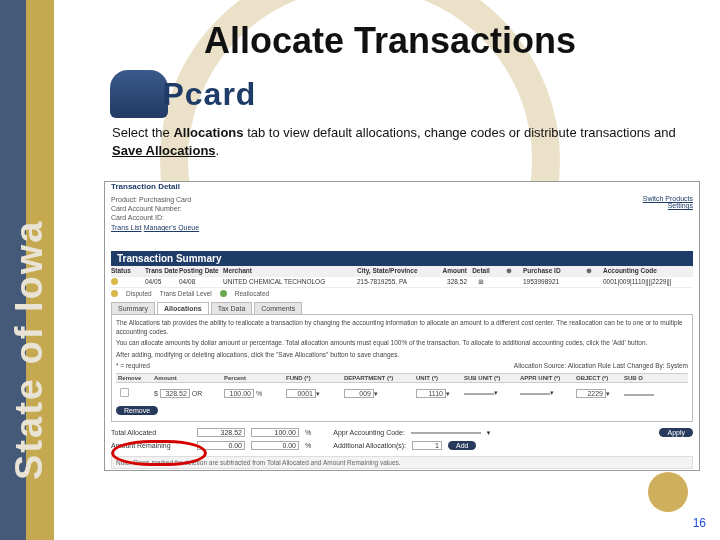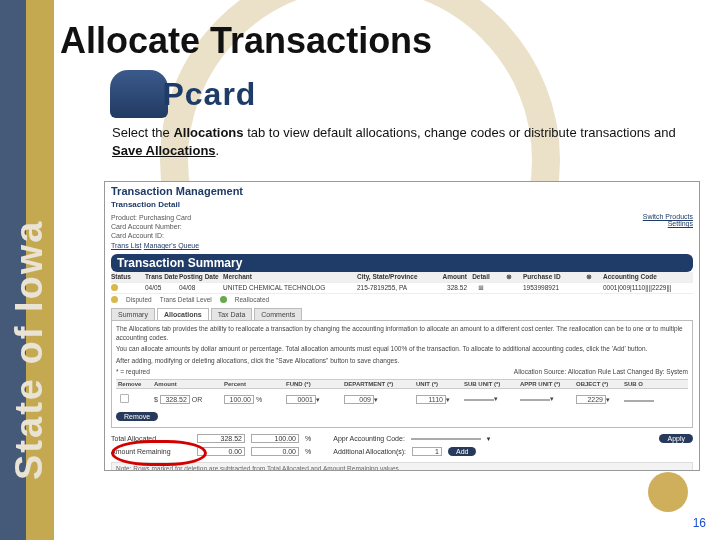--- a/index.html
+++ b/index.html
@@ -4,34 +4,34 @@
 <style>
   * { box-sizing: border-box; margin: 0; padding: 0; }
   body { width: 720px; height: 540px; font-family: Arial, sans-serif; position: relative; background: #fff; overflow: hidden; }
 
   .bg-circle { position: absolute; width: 400px; height: 400px; border: 28px solid #d9c89a; border-radius: 50%; top: -40px; right: 160px; opacity: 0.55; z-index: 0; }
   .sidebar { position: absolute; left: 0; top: 0; width: 52px; height: 540px; background: #445a78; z-index: 1; }
   .sidebar-gold { position: absolute; left: 26px; top: 0; width: 28px; height: 540px; background: #c5a951; z-index: 2; }
   .sidebar-text { position: absolute; left: 8px; top: 480px; transform: rotate(-90deg); transform-origin: left top; color: #e8e3d4; font-size: 38px; font-weight: bold; letter-spacing: 2px; z-index: 3; white-space: nowrap; }
 
   .slide { position: absolute; left: 60px; top: 0; width: 660px; height: 540px; z-index: 5; }
-  .title { font-size: 36px; font-weight: bold; color: #111; margin-top: 20px; }
+  .title { font-size: 36px; font-weight: bold; color: #111; text-align: center; margin-top: 20px; }
   .logo { margin: 8px 0 6px 50px; }
   .logo-badge { display: inline-block; width: 58px; height: 48px; background: linear-gradient(180deg,#3b5a8b 0%,#223a63 100%); border-radius: 18px 18px 6px 6px; vertical-align: middle; margin-right: -10px; }
   .logo-text { display: inline-block; font-size: 32px; font-weight: bold; color: #1f3b68; vertical-align: middle; letter-spacing: 1px; }
 
   .instruction { font-size: 13px; color: #111; margin: 0 42px 22px 52px; line-height: 1.35; }
 
   .screenshot-box { margin: 4px 20px 0 44px; background: #fff; border: 1px solid #999; font-size: 8px; color: #333; position: relative; height: 290px; overflow: hidden; }
   .sb-header { color: #1f3b68; font-weight: bold; padding: 3px 6px; font-size: 11px; }
   .sb-sub { color: #1f3b68; font-size: 8px; padding: 0 6px 2px 6px; font-weight: bold; }
   .sb-kv { padding: 2px 6px 0 6px; display: flex; justify-content: space-between; font-size: 7px; color: #555; }
   .sb-kv-left div { line-height: 1.3; }
   .sb-link { color: #1f3b68; text-decoration: underline; font-size: 7px; }
-  .sb-bar { background: #1f3b68; color: #fff; font-size: 12px; font-weight: bold; padding: 2px 6px; margin: 3px 6px 0 6px; border-radius: 6px; }
+  .sb-bar { background: #1f3b68; color: #fff; font-size: 10px; font-weight: bold; padding: 2px 6px; margin: 18px 6px 0 6px; }
   .sb-table { margin: 0 6px; }
   .sb-row { display: flex; font-size: 6.5px; color: #333; border-bottom: 1px solid #eee; padding: 1px 0; }
   .sb-hrow { background: #f0f0f0; font-weight: bold; }
   .c-status { width: 34px; } .c-td { width: 34px; } .c-pd { width: 44px; } .c-m { flex: 1.5; } .c-city { width: 70px; } .c-amt { width: 40px; text-align: right; } .c-det { width: 28px; text-align:center; } .c-pid { width: 52px; } .c-ac { width: 90px; }
 
   .legend { font-size: 6.5px; color: #555; padding: 2px 6px; display: flex; gap: 8px; align-items: center; }
   .dot { width: 7px; height: 7px; border-radius: 50%; display: inline-block; }
   .dot-g { background: #6aa84f; } .dot-y { background: #d9b84a; }
 
   .tabs { margin: 3px 6px 0 6px; display: flex; gap: 2px; font-size: 7px; }
@@ -71,21 +71,20 @@
   <div class="title">Allocate Transactions</div>
   <div class="logo">
     <span class="logo-badge"></span>
     <span class="logo-text">Pcard</span>
   </div>
   <div class="instruction">
     Select the <b>Allocations</b> tab to view default allocations, change codes or distribute transactions and <b><u>Save Allocations</u></b>.
   </div>
 
   <div class="screenshot-box">
-    <div class="sb-header">Transaction Management</div>
     <div class="sb-sub">Transaction Detail</div>
 
     <div class="sb-kv">
       <div class="sb-kv-left">
         <div><span>Product:</span> <span>Purchasing Card</span></div>
         <div>Card Account Number:</div>
         <div>Card Account ID:</div>
       </div>
       <div style="text-align:right">
         <div class="sb-link">Switch Products</div>

